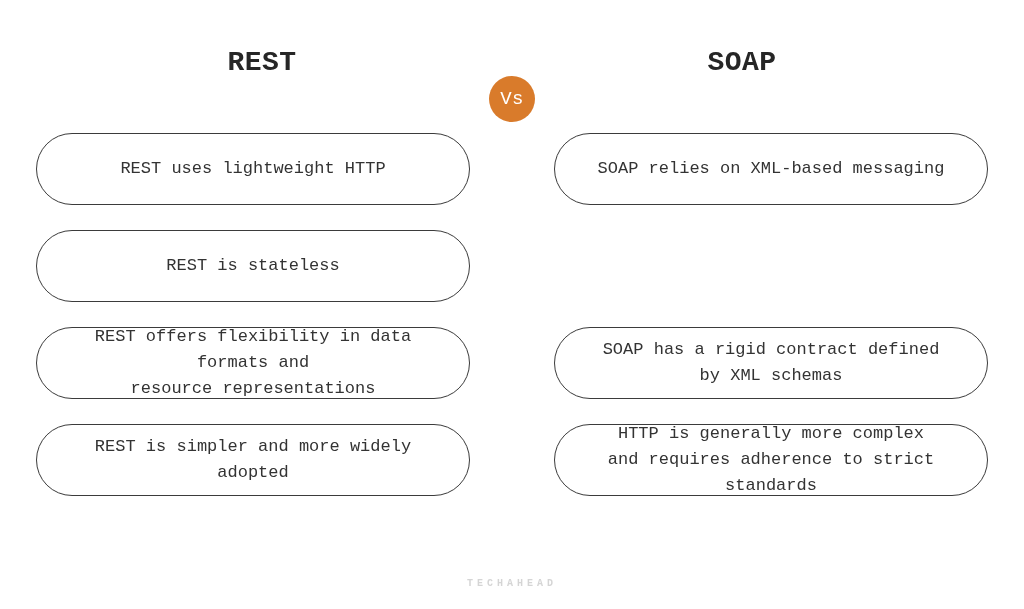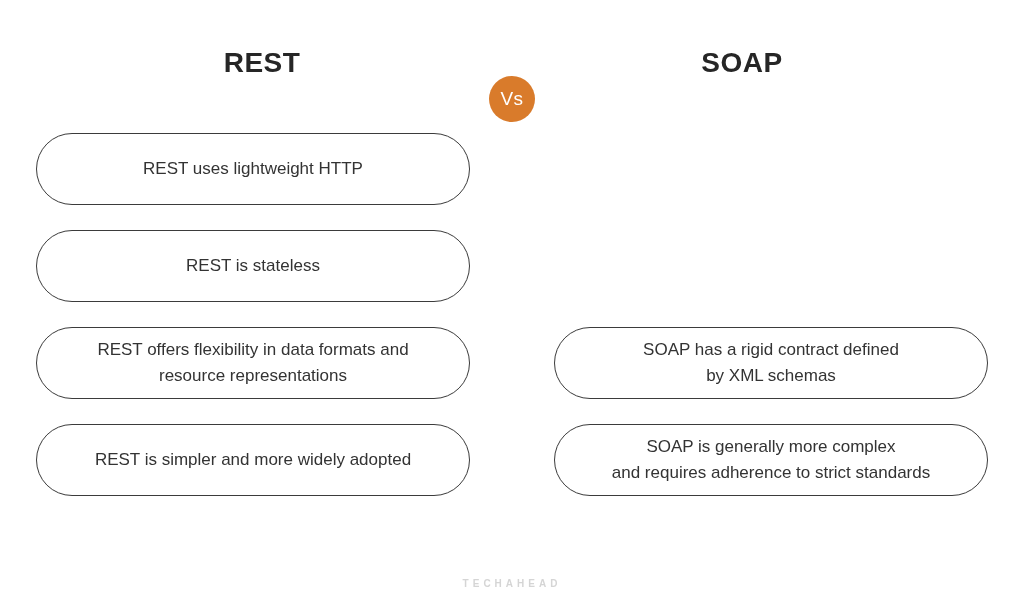--- a/index.html
+++ b/index.html
@@ -13,20 +13,21 @@
     font-family: "Liberation Sans", sans-serif;
     overflow: hidden;
     position: relative;
   }
 
   .canvas {
     position: relative;
     width: 1024px;
     height: 609px;
     background: #ffffff;
+    font-family: Liberation Mono, monospace;
   }
 
   
   .header-row {
     position: absolute;
     top: 38px;
     left: 0;
     width: 1024px;
     height: 50px;
   }
@@ -128,20 +129,23 @@
 
     <div class="column-title right">SOAP</div>
   </div>
 
   <div class="grid">
 
     <div class="row">
       <div class="pill left">
         <span class="pill-text">REST uses lightweight HTTP</span>
       </div>
+      <div class="pill right">
+        <span class="pill-text">SOAP relies on XML-based messaging</span>
+      </div>
     </div>
 
     <div class="row">
       <div class="pill left">
         <span class="pill-text">REST is stateless</span>
       </div>
     </div>
 
     <div class="row">
       <div class="pill left">
@@ -152,21 +156,21 @@
         <span class="pill-text">SOAP has a rigid contract defined
 by XML schemas</span>
       </div>
     </div>
 
     <div class="row">
       <div class="pill left">
         <span class="pill-text">REST is simpler and more widely adopted</span>
       </div>
       <div class="pill right">
-        <span class="pill-text">SOAP is generally more complex
+        <span class="pill-text">HTTP is generally more complex
 and requires adherence to strict standards</span>
       </div>
     </div>
 
   </div>
 
   <div class="watermark">TECHAHEAD</div>
 
 </div>
 

